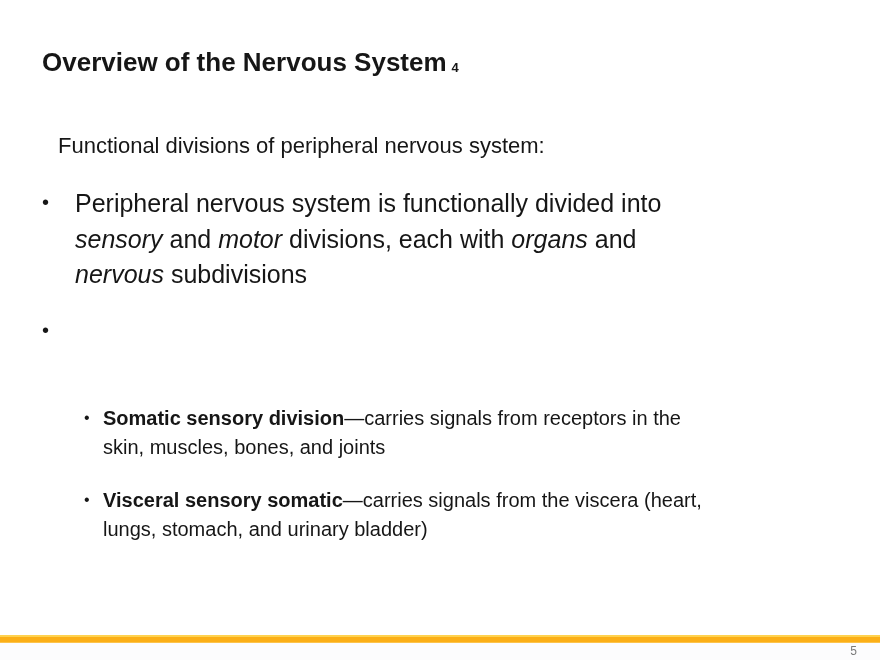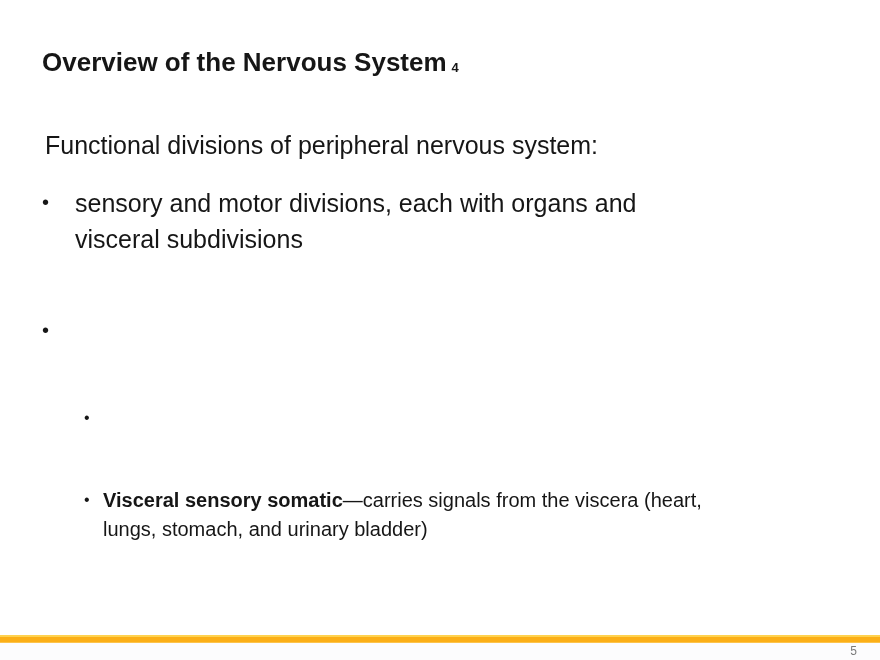--- a/index.html
+++ b/index.html
@@ -6,38 +6,38 @@
   .slide{
     position:relative;width:880px;height:660px;background:#ffffff;
     font-family:"Liberation Sans",sans-serif;color:#161616;overflow:hidden;
   }
   .title{
     position:absolute;left:42px;top:47px;
     font-size:26px;font-weight:bold;line-height:31px;white-space:nowrap;
   }
   .title-sup{font-size:13px;font-weight:bold;margin-left:5px;position:relative;top:1px;}
   .intro{
-    position:absolute;left:45px;top:130px;
-    font-size:25px;line-height:31px;white-space:nowrap;
+    position:absolute;left:58px;top:130px;
+    font-size:22px;line-height:31px;white-space:nowrap;
   }
   .bullet{position:absolute;display:flex;}
   .bullet .marker{flex:none;}
   .lvl1{left:42px;width:790px;}
   .lvl1 .marker{width:33px;font-size:20px;line-height:33px;}
   .lvl1 .rich{font-size:25px;line-height:35.5px;}
   .lvl2{left:84px;width:780px;}
   .lvl2 .marker{width:19px;font-size:16px;line-height:27px;}
   .lvl2 .rich{font-size:20px;line-height:29px;}
   .b1{top:186px;}
   .b2{top:314px;}
   .s1{top:404px;}
   .s2{top:486px;}
   .rich{white-space:pre-wrap;}
   .rich .b{font-weight:bold;}
-  .rich .i{}
+  .rich .i{font-style:italic;}
   .footer-strip{
     position:absolute;left:0;right:0;top:643px;height:17px;background:#fcfcfd;
   }
   .accent-bar{
     position:absolute;left:0;right:0;top:635px;height:8px;
     background:linear-gradient(to bottom,#ffd24e 0px,#ffd24e 2px,#fbaf17 2px,#fbaf17 7px,#fcc34b 7px,#fcc34b 8px);
   }
   .page-number{
     position:absolute;right:23px;top:644px;
     font-size:12px;line-height:14px;color:#7a7a7a;
@@ -49,30 +49,33 @@
 <div class="slide">
 
   <div class="title">
     <span>Overview of the Nervous System</span><span class="title-sup">4</span>
   </div>
 
   <div class="intro">Functional divisions of peripheral nervous system:</div>
 
   <div class="bullet lvl1 b1">
     <span class="marker">•</span>
-    <span class="rich"><span class="i">sensory</span><span> and </span><span class="i">motor</span><span> divisions, each with </span><span class="i">organs</span><span> and
-</span><span class="i">visceral</span><span> subdivisions</span></span>
+    <span class="rich"><span>Peripheral nervous system is functionally divided into
+</span><span class="i">sensory</span><span> and </span><span class="i">motor</span><span> divisions, each with </span><span class="i">organs</span><span> and
+</span><span class="i">nervous</span><span> subdivisions</span></span>
   </div>
 
   <div class="bullet lvl1 b2">
     <span class="marker">•</span>
   </div>
 
   <div class="bullet lvl2 s1">
     <span class="marker">•</span>
+    <span class="rich"><span class="b">Somatic sensory division</span><span>—carries signals from receptors in the
+</span><span>skin, muscles, bones, and joints</span></span>
   </div>
 
   <div class="bullet lvl2 s2">
     <span class="marker">•</span>
     <span class="rich"><span class="b">Visceral sensory somatic</span><span>—carries signals from the viscera (heart,
 </span><span>lungs, stomach, and urinary bladder)</span></span>
   </div>
 
   <div class="footer-strip"></div>
   <div class="accent-bar"></div>

